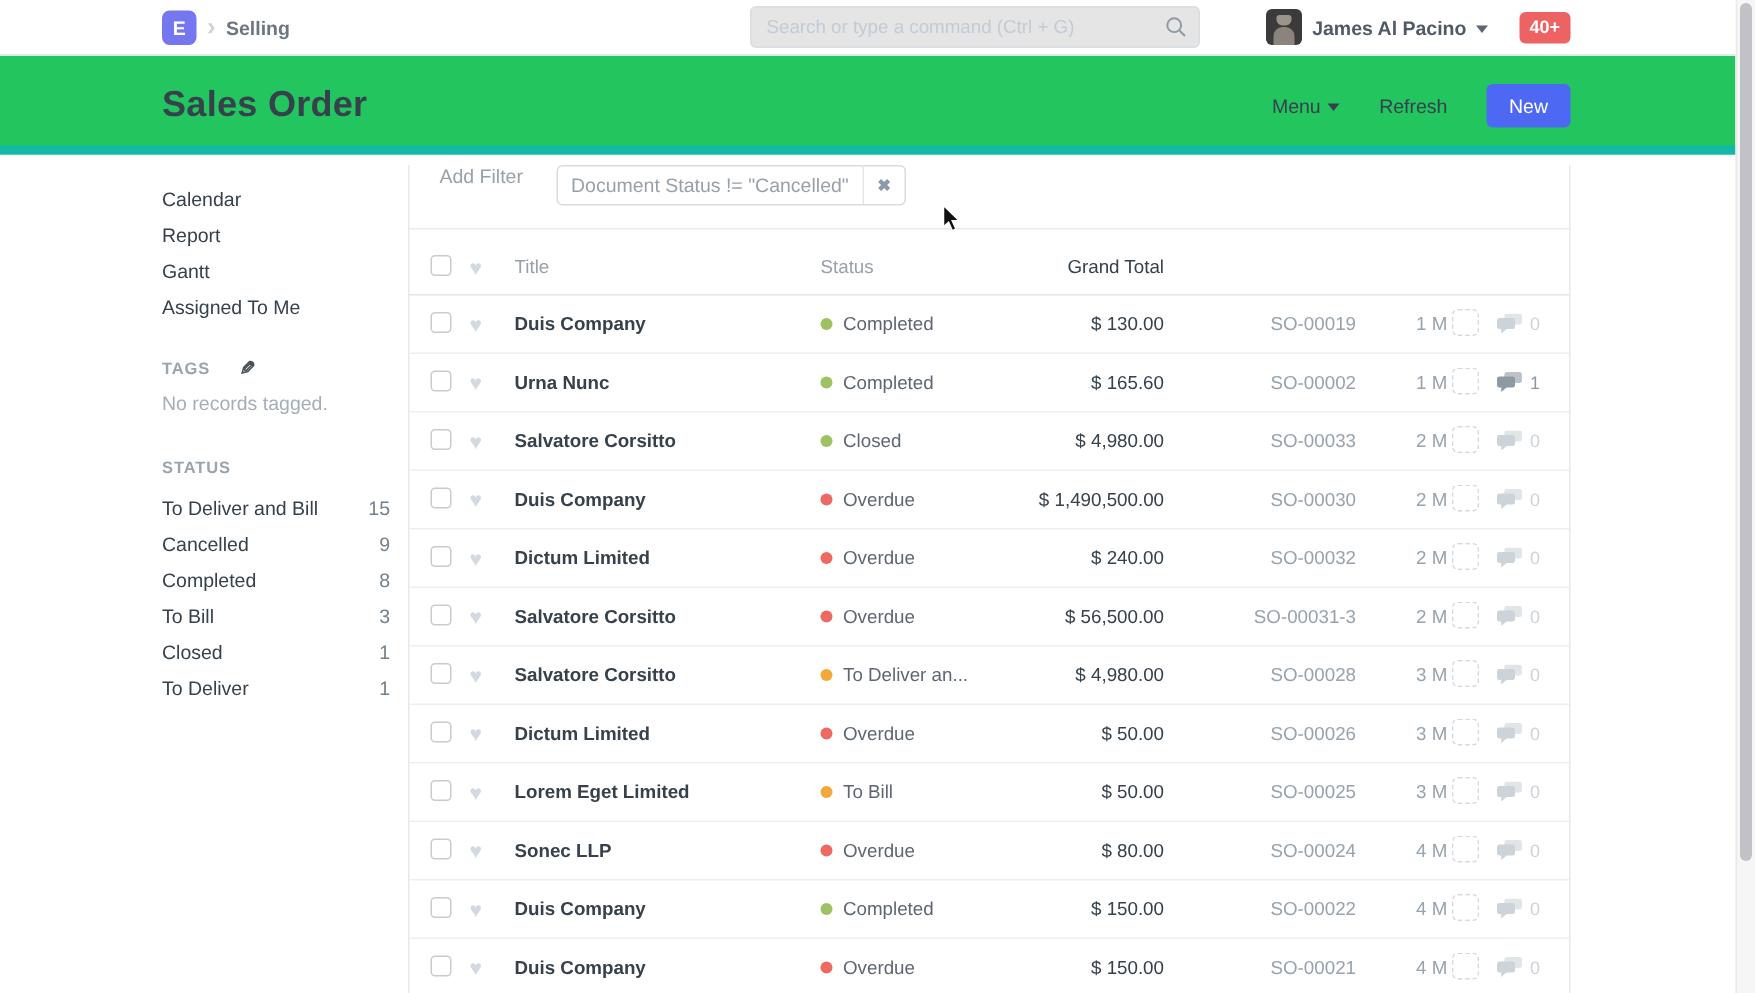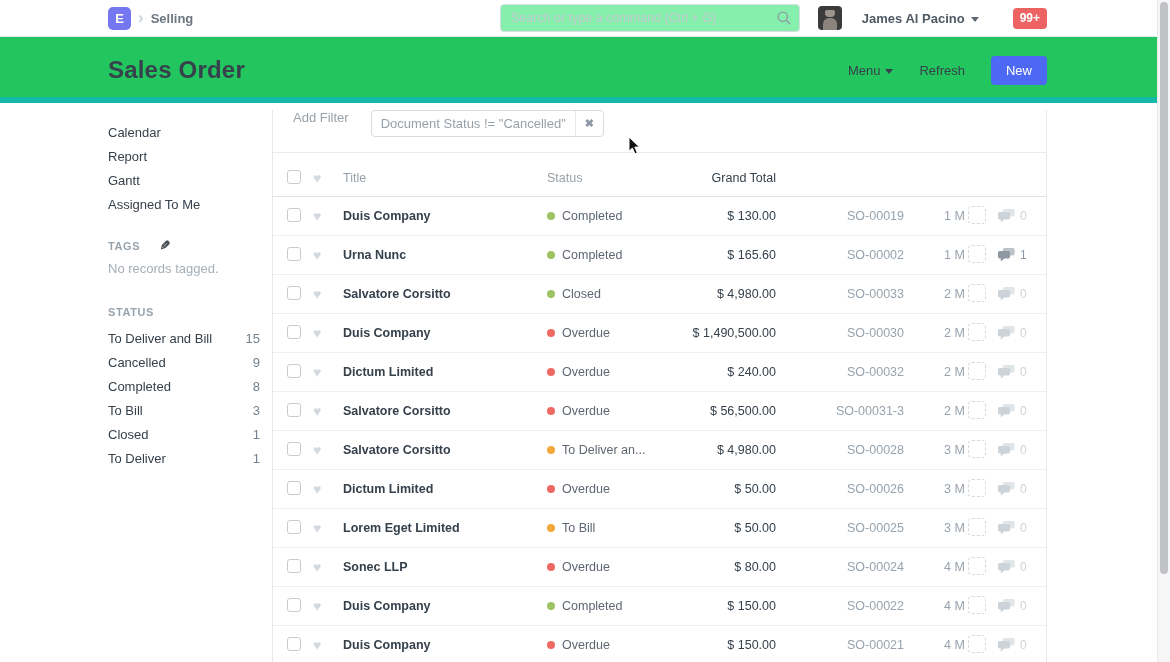--- a/index.html
+++ b/index.html
@@ -13,24 +13,24 @@
     border-bottom:1px solid #e4e9ec; background:#fff; z-index:5; }
   .nav-inner { position:absolute; left:108px; width:939px; height:36px; }
   .nav-left { position:absolute; left:0; top:0; height:36px; display:flex; align-items:center; gap:7px; }
   .app-logo { width:23px; height:23px; border-radius:5px; color:#fff; font-weight:bold;
     font-size:13px; display:flex; align-items:center; justify-content:center; cursor:pointer; }
   .crumb-sep { color:#cdd4da; font-size:17px; font-weight:bold; line-height:1; margin-top:-2px; }
   .crumb { font-weight:bold; color:#6c7680; font-size:13px; }
   .nav-search { position:absolute; left:392px; top:4px; width:300px; height:28px; }
   .nav-search input { width:100%; height:100%; border:1px solid #d7dde2; border-radius:4px;
     padding:0 28px 0 10px; font-size:12.5px; color:#6c7680; outline:none;
-    font-family:"Liberation Sans", sans-serif; background:#86efac; }
+    font-family:"Liberation Sans", sans-serif; background:#e5e5e5; }
   .nav-search input::placeholder { color:#c3cbd3; }
   .search-icon { position:absolute; right:8px; top:6px; }
-  .nav-right { position:absolute; right:0; top:0; height:36px; display:flex; align-items:center; gap:20px;justify-content:space-between; }
+  .nav-right { position:absolute; right:0; top:0; height:36px; display:flex; align-items:center; gap:7px;justify-content:space-between; }
   .avatar { width:24px; height:24px; border-radius:4px; background:#3b3b3b; overflow:hidden; position:relative; cursor:pointer; }
   .avatar::before { content:""; position:absolute; left:7px; top:4px; width:10px; height:7px;
     background:#9a948c; border-radius:2px 2px 4px 4px; }
   .avatar::after { content:""; position:absolute; left:5px; top:12px; width:14px; height:12px;
     background:#8a847c; border-radius:6px 6px 0 0; }
   .user-name { font-weight:bold; color:#4f5a65; font-size:13px; cursor:pointer; display:flex; align-items:center; gap:6px; }
   .caret { width:0; height:0; border-left:4px solid transparent; border-right:4px solid transparent;
     border-top:5px solid #5e6672; display:inline-block; margin-top:2px; }
   .notif-badge { color:#fff; font-weight:bold; font-size:12px; border-radius:4px;
     padding:3px 7px 4px; margin-left:14px; cursor:pointer; }
@@ -109,21 +109,21 @@
           <line x1="10.3" y1="10.3" x2="14" y2="14" stroke="#8d99a6" stroke-width="1.3"></line>
         </svg>
       </span>
     </div>
     <div class="nav-right">
       <div class="avatar"></div>
       <div class="user-name">
         <span>James Al Pacino</span>
         <span class="caret"></span>
       </div>
-      <div class="notif-badge" style="background: rgb(237, 99, 99);">99+</div>
+      <div class="notif-badge" style="background: rgb(237, 99, 99);">40+</div>
     </div>
   </div>
 </div>
 
 <div class="page-head">
   <div class="head-inner">
     <h1 class="page-title">Sales Order</h1>
     <div class="head-actions">
       <div class="menu-btn">
         <span>Menu</span>

